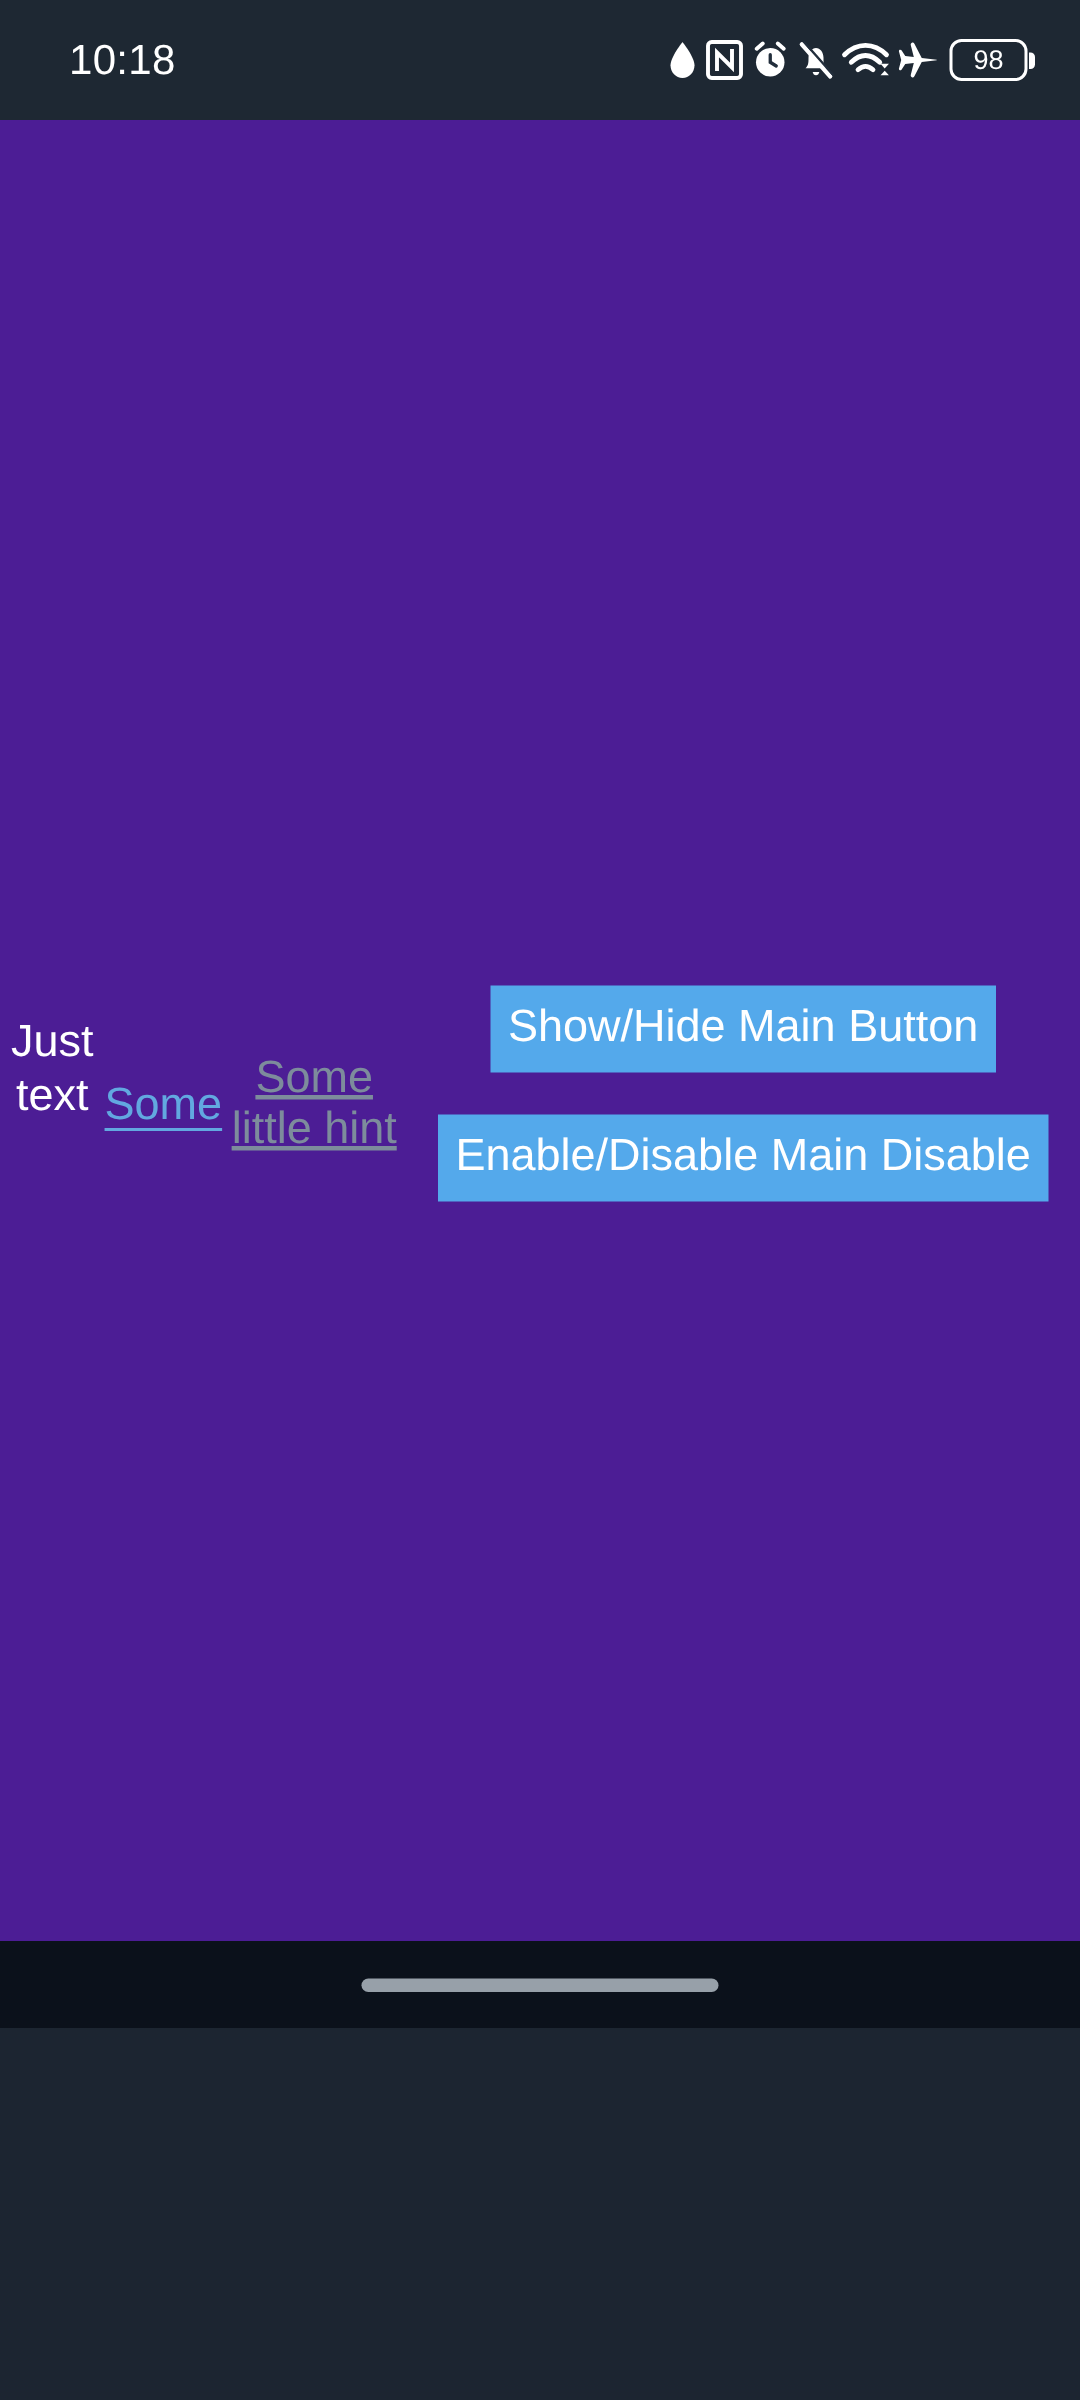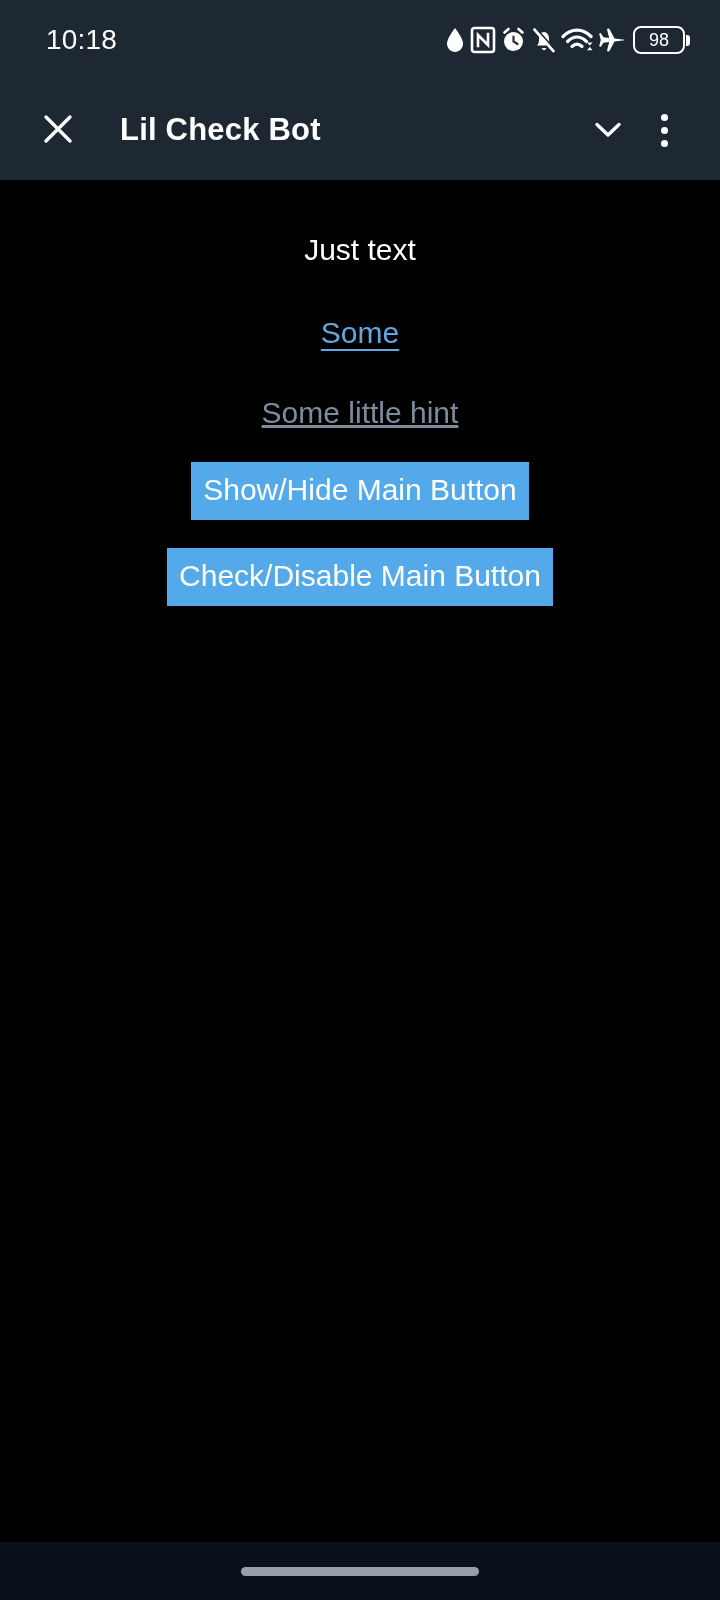--- a/index.html
+++ b/index.html
@@ -13,21 +13,21 @@
   body {
     font-family: "Liberation Sans", sans-serif;
     background: #1c2531;
     color: #ffffff;
     -webkit-font-smoothing: antialiased;
   }
 
   #screen {
     position: relative;
     width: 720px;
-    height: 1600px;
+    height: 1352px;
     display: flex;
     flex-direction: column;
     background: #1c2531;
   }
 
   
   .status-bar {
     height: 80px;
     flex: 0 0 80px;
     background: #1e2833;
@@ -126,23 +126,23 @@
     width: 7px;
     height: 7px;
     border-radius: 50%;
     background: #ffffff;
     display: block;
   }
 
   
   .webapp {
     flex: 1 1 auto;
-    background: #000000;
-    display: flex;
-    flex-direction: column;
+    background: #4c1d95;
+    display: flex;
+    flex-direction: row;
     align-items: center;
     padding-top: 52px;
     overflow: hidden;
   }
 
   .just-text {
     font-size: 30px;
     color: #ffffff;
     font-weight: 400;
     line-height: 1.2;
@@ -273,65 +273,34 @@
       <span class="battery-wrap">
         <span class="battery-body">
           <span class="battery-text">98</span>
         </span>
         <span class="battery-cap"></span>
       </span>
 
     </div>
   </div>
 
-  <div class="app-header">
-
-    <button class="hdr-icon-btn">
-      <span>
-        <svg width="34" height="34" viewBox="0 0 34 34" fill="none">
-          <path d="M5 5 L29 29 M29 5 L5 29" stroke="#ffffff" stroke-width="3.4" stroke-linecap="round"></path>
-        </svg>
-      </span>
-    </button>
-
-    <div class="hdr-title">Lil Check Bot</div>
-
-    <div class="hdr-spacer"></div>
-
-    <button class="hdr-icon-btn">
-      <span>
-        <svg width="36" height="36" viewBox="0 0 36 36" fill="none">
-          <path d="M7 13.5 L18 24 L29 13.5" stroke="#ffffff" stroke-width="3.4" stroke-linecap="round" stroke-linejoin="round"></path>
-        </svg>
-      </span>
-    </button>
-
-    <button class="hdr-icon-btn">
-      <span class="kebab">
-        <i></i>
-          <i></i>
-          <i></i>
-      </span>
-    </button>
-
-  </div>
 
   <div class="webapp">
 
     <div class="just-text">Just text</div>
 
     <div class="link-row">
       <span class="app-link">Some</span>
     </div>
 
     <div class="hint-text">Some little hint</div>
 
     <div class="btn-stack">
       <button class="wa-button">Show/Hide Main Button</button>
-      <button class="wa-button">Check/Disable Main Button</button>
+      <button class="wa-button">Enable/Disable Main Disable</button>
     </div>
 
   </div>
 
   <div class="nav-bar">
     <div class="gesture-pill"></div>
   </div>
 
 </div>
 

